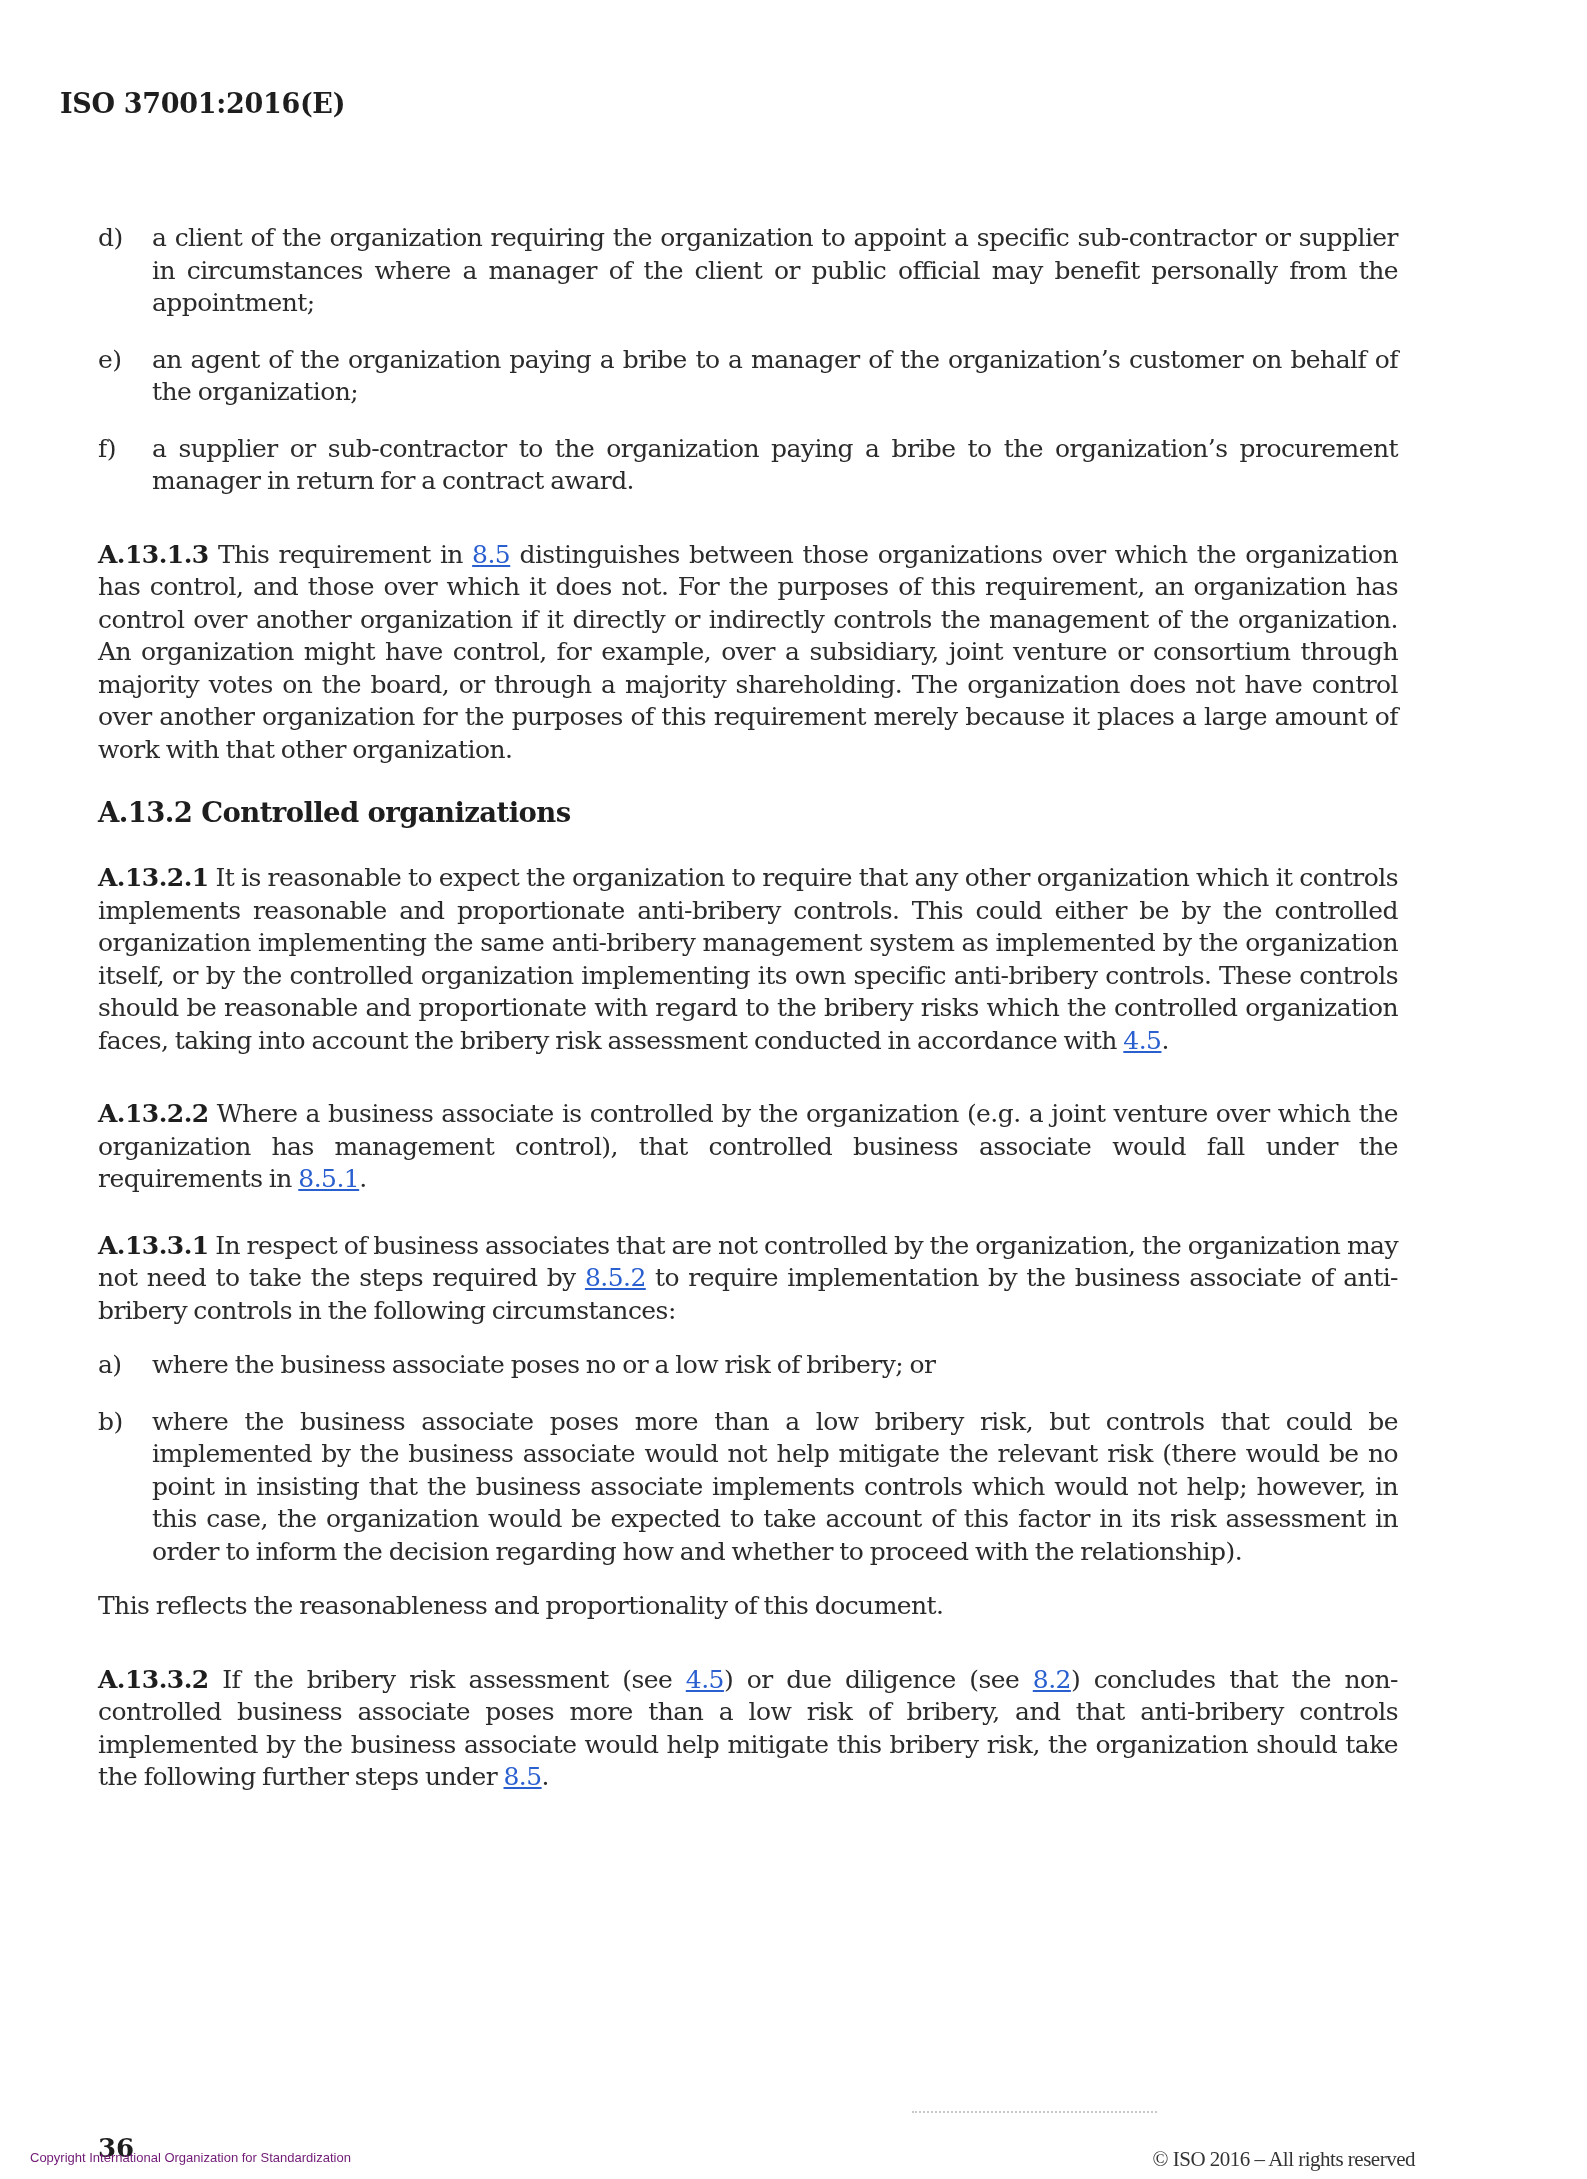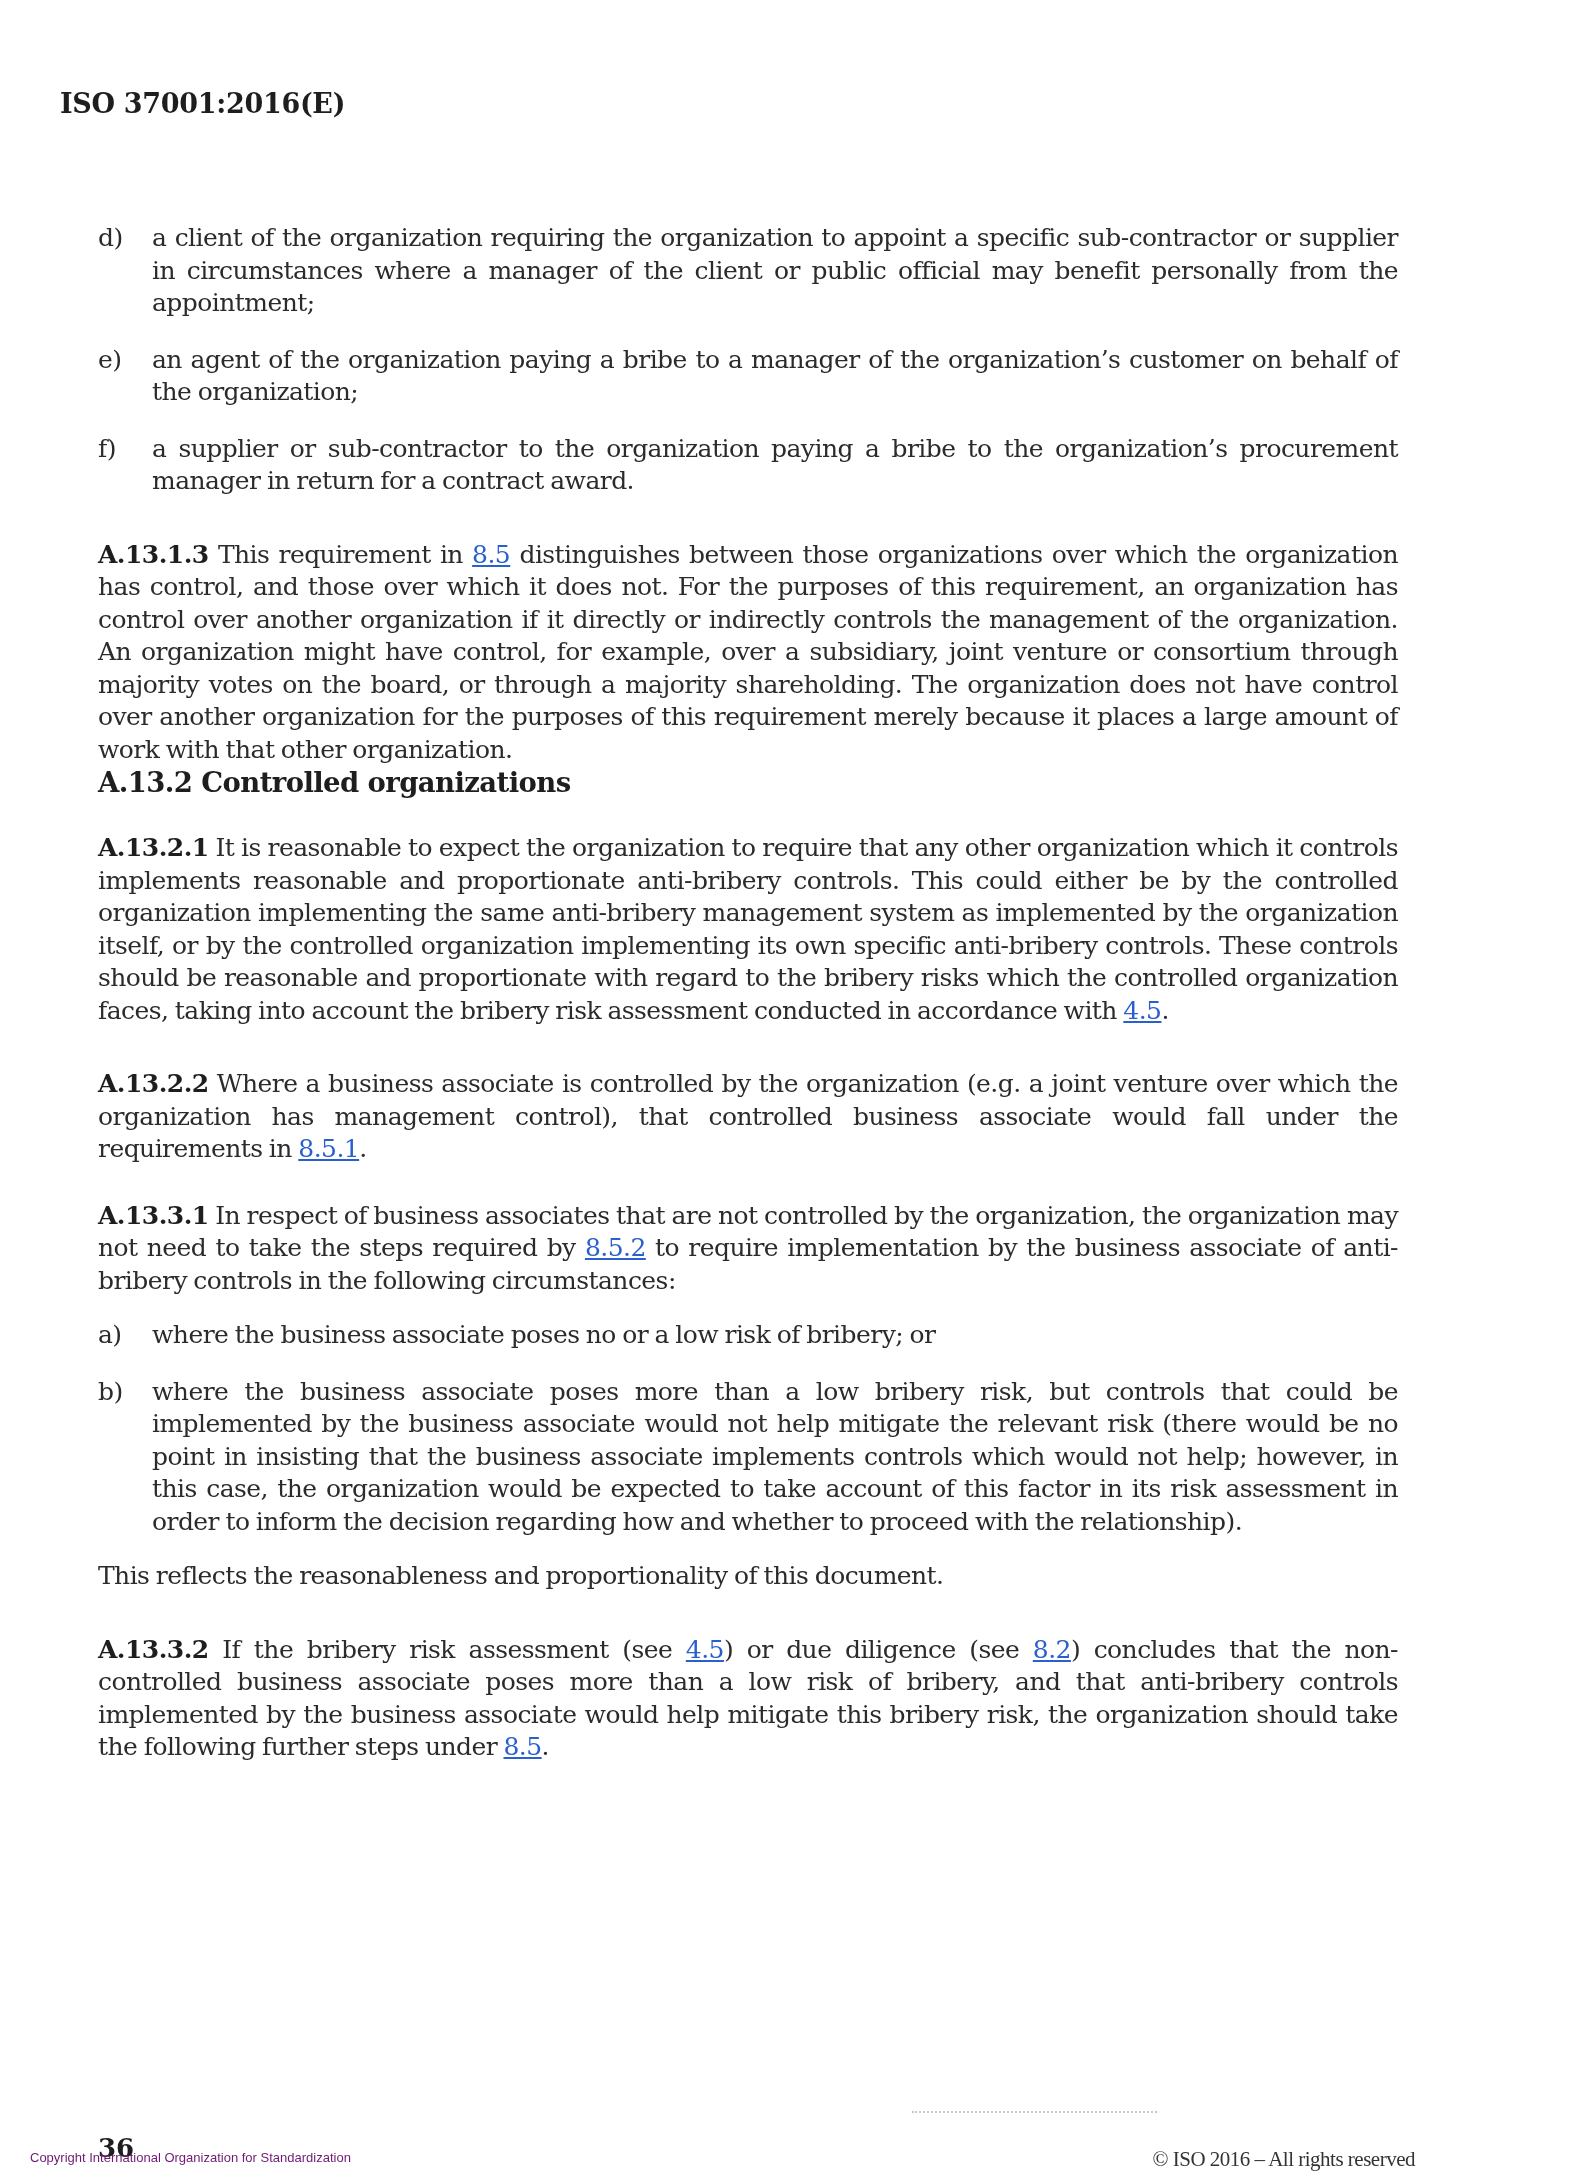--- a/index.html
+++ b/index.html
@@ -72,21 +72,21 @@
   </div>
 
 
   <p class="para" style="margin-top:41px">
     <b>A.13.1.3</b>
     <span>This requirement in</span>
     <a class="xref" href="#">8.5</a>
     <span>distinguishes between those organizations over which the organization has control, and those over which it does not. For the purposes of this requirement, an organization has control over another organization if it directly or indirectly controls the management of the organization. An organization might have control, for example, over a subsidiary, joint venture or consortium through majority votes on the board, or through a majority shareholding. The organization does not have control over another organization for the purposes of this requirement merely because it places a large amount of work with that other organization.</span>
   </p>
 
-  <h2 class="heading" style="">A.13.2 Controlled organizations</h2>
+  <h2 class="heading" style="margin-top:30px">A.13.2 Controlled organizations</h2>
 
   <p class="para" style="margin-top:34px">
     <b>A.13.2.1</b>
     <span>It is reasonable to expect the organization to require that any other organization which it controls implements reasonable and proportionate anti-bribery controls. This could either be by the controlled organization implementing the same anti-bribery management system as implemented by the organization itself, or by the controlled organization implementing its own specific anti-bribery controls. These controls should be reasonable and proportionate with regard to the bribery risks which the controlled organization faces, taking into account the bribery risk assessment conducted in accordance with</span>
     <a class="xref" href="#">4.5</a><span>.</span>
   </p>
 
   <p class="para" style="margin-top:41px">
     <b>A.13.2.2</b>
     <span>Where a business associate is controlled by the organization (e.g. a joint venture over which the organization has management control), that controlled business associate would fall under the requirements in</span>

